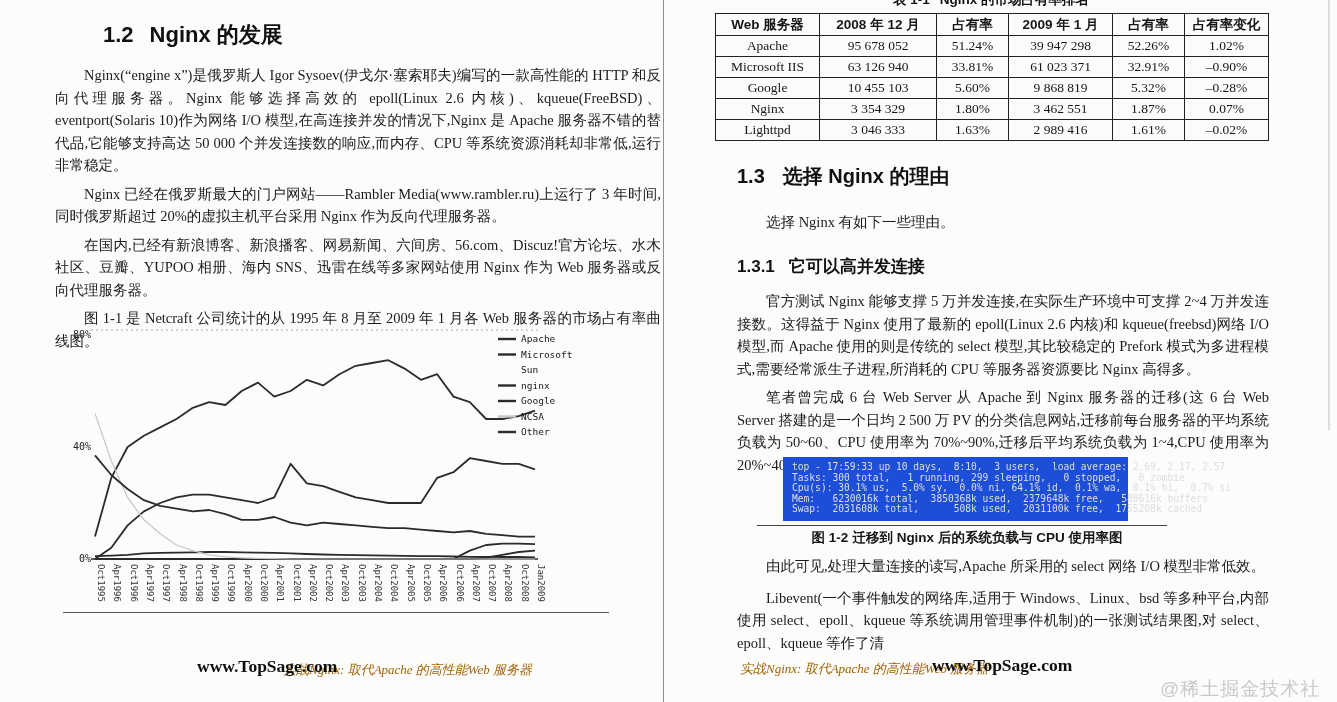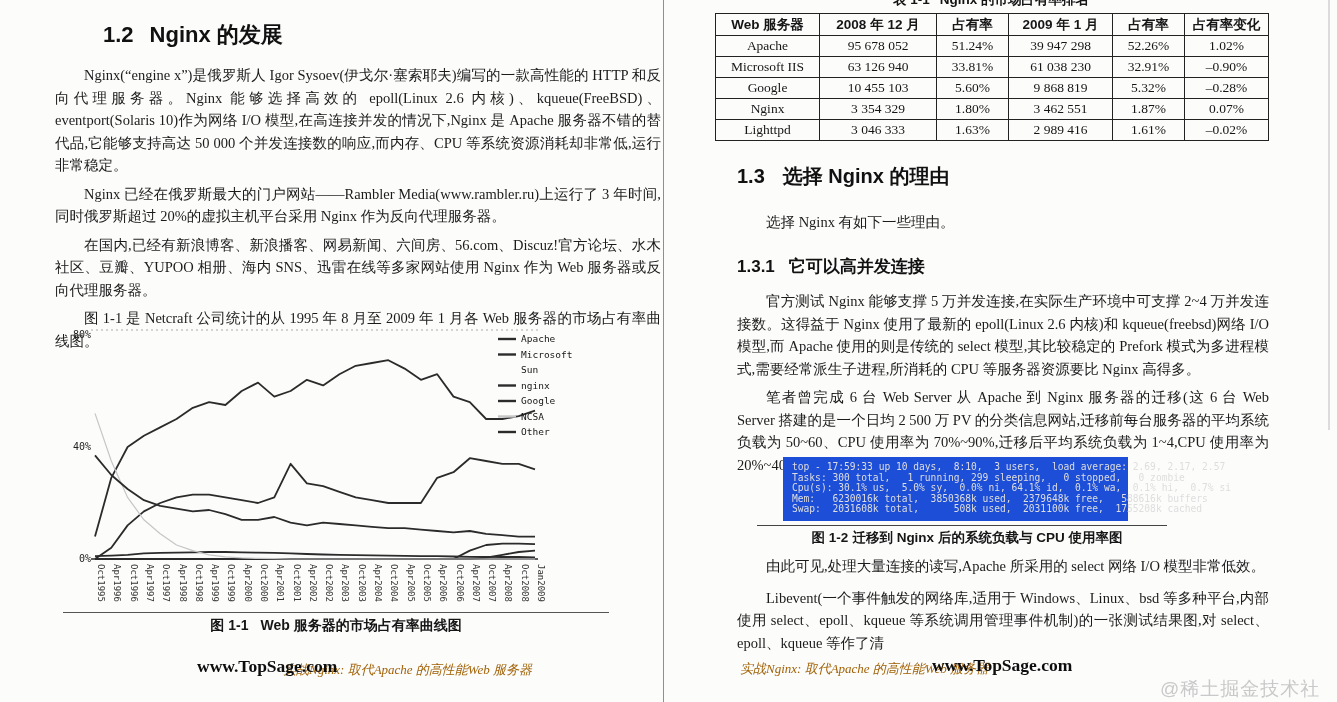--- a/index.html
+++ b/index.html
@@ -136,23 +136,20 @@
         <line x1="441" y1="75" x2="459" y2="75" stroke="#2b2b2b" stroke-width="2.4"></line>
         <text x="464" y="78" font-size="9.5" fill="#161616">Google</text>
         <line x1="441" y1="90.5" x2="459" y2="90.5" stroke="#c6c6c6" stroke-width="2.4"></line>
         <text x="464" y="93.5" font-size="9.5" fill="#161616">NCSA</text>
         <line x1="441" y1="106" x2="459" y2="106" stroke="#2b2b2b" stroke-width="2.4"></line>
         <text x="464" y="109" font-size="9.5" fill="#161616">Other</text>
       </svg>
   </div>
 
   <div id="fig1-rule"></div>
-  <div id="fig1-caption">
-    <span class="cap-label">图 1-1</span><span>Web 服务器的市场占有率曲线图</span>
-  </div>
 
   <div class="footer-site" id="lp-footer-site">www.TopSage.com</div>
   <div class="footer-book" id="lp-footer-book">实战Nginx: 取代Apache 的高性能Web 服务器</div>
 </div>
 
 <div class="page" id="right-page">
 
   <div id="tbl-title">
     <span class="cap-label">表 1-1</span><span>Nginx 的市场占有率排名</span>
   </div>
@@ -182,21 +179,21 @@
         <td>95 678 052</td>
         <td>51.24%</td>
         <td>39 947 298</td>
         <td>52.26%</td>
         <td>1.02%</td>
       </tr>
       <tr>
         <td>Microsoft IIS</td>
         <td>63 126 940</td>
         <td>33.81%</td>
-        <td>61 038 230</td>
+        <td>61 023 371</td>
         <td>32.91%</td>
         <td>–0.90%</td>
       </tr>
       <tr>
         <td>Google</td>
         <td>10 455 103</td>
         <td>5.60%</td>
         <td>9 868 819</td>
         <td>5.32%</td>
         <td>–0.28%</td>

